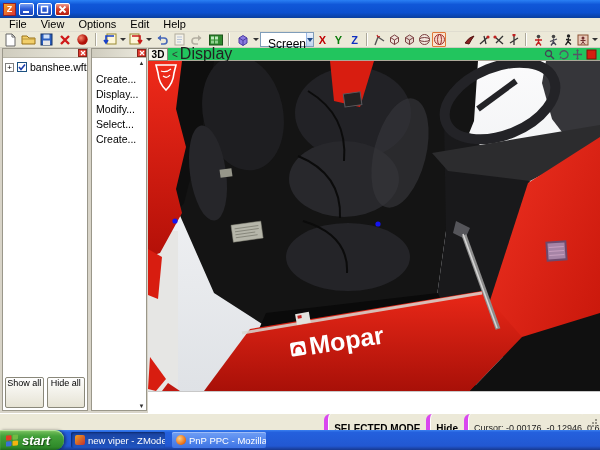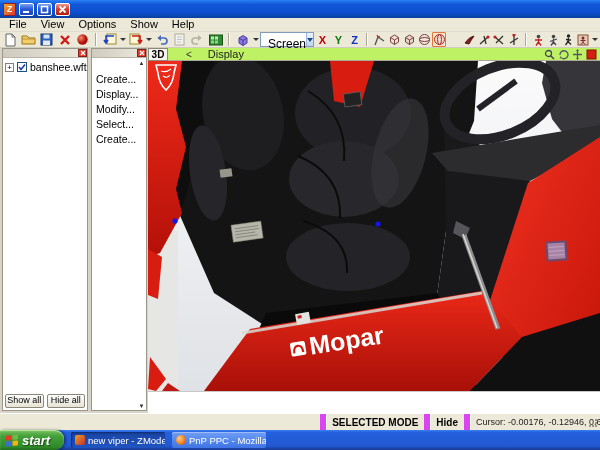--- a/index.html
+++ b/index.html
@@ -54,45 +54,45 @@
     border-bottom:1px solid #b8b5a8;}
   .pclose{width:9px;height:8px;background:#e03c30;border:1px solid #8a2018;display:flex;align-items:center;
     justify-content:center;}
   .trow{display:flex;align-items:center;gap:3px;padding:3px 2px;}
   .expander{width:9px;height:9px;border:1px solid #808080;background:#fff;font-size:8px;line-height:7px;
     text-align:center;flex:0 0 auto;}
   .chk{width:10px;height:10px;border:1px solid #1c5180;background:#fff;display:flex;align-items:center;
     justify-content:center;flex:0 0 auto;}
   .treelabel{font-size:10.5px;white-space:nowrap;}
   .treebtns{position:absolute;bottom:2px;left:2px;right:2px;display:flex;gap:3px;}
-  .xpbtn{flex:1;height:14px;font-size:9px;background:linear-gradient(180deg,#fefefe,#e6e3d4);
+  .xpbtn{flex:1;height:31px;font-size:9px;background:linear-gradient(180deg,#fefefe,#e6e3d4);
     border:1px solid #8a887a;border-radius:2px;text-align:center;line-height:11px;}
   .cmdlist{padding-top:14px;}
   .cmditem{height:15px;line-height:15px;padding-left:4px;font-size:10.5px;white-space:nowrap;}
   .scrollstrip{position:absolute;right:0;top:10px;bottom:0;width:9px;display:flex;flex-direction:column;
     justify-content:space-between;align-items:center;padding:1px 0;}
   .sarrow{font-size:6px;color:#303030;line-height:6px;}
 
   
   .viewport{position:absolute;left:148px;top:0;width:452px;height:365px;background:#fff;}
-  .vphead{height:13px;background:#bef264;border-bottom:1px solid #aca899;display:flex;align-items:center;gap:16px;}
+  .vphead{height:13px;background:#22c55e;border-bottom:1px solid #aca899;display:flex;align-items:center;gap:2px;}
   .vptab{width:20px;height:13px;background:#f6f4ec;border:1px solid #8a887a;font-weight:bold;font-size:10px;
     text-align:center;line-height:11px;flex:0 0 auto;}
   .vpcollapse{font-size:10px;color:#333;padding-left:2px;}
-  .vplabel{font-size:11px;color:#222;}
+  .vplabel{font-size:16px;color:#222;}
   .vpicons{margin-left:auto;display:flex;align-items:center;gap:3px;padding-right:3px;}
   .scene{position:absolute;top:13px;left:0;width:452px;height:330px;display:block;}
   .vpbottom{position:absolute;left:0;top:343px;width:452px;height:22px;background:#fff;border-top:1px solid #c8c8c8;}
 
   
   .statusbar{position:absolute;top:413px;left:0;width:600px;height:17px;background:#ece9d8;
     border-top:1px solid #fff;display:flex;align-items:stretch;font-size:10px;}
   .sfill{flex:1;}
-  .scell{border-left:6px solid #d946ef;box-shadow:inset 1px 0 0 #fff;display:flex;align-items:center;
-    padding:8px 6px;white-space:nowrap;}
+  .scell{border-left:4px solid #d946ef;box-shadow:inset 1px 0 0 #fff;display:flex;align-items:center;
+    padding:14px 6px;white-space:nowrap;border-radius:6px;}
   .scell.bold{font-weight:bold;}
   .scell.cursor{width:122px;font-size:9px;color:#222;}
   .sgrip{width:14px;display:flex;align-items:flex-end;justify-content:flex-end;padding:2px;}
 
   
   .taskbar{position:absolute;top:430px;left:0;width:600px;height:20px;
     background:linear-gradient(180deg,#3a80f0 0%,#2460dd 12%,#2258d2 80%,#17388f 100%);
     display:flex;align-items:center;}
   .startbtn{height:20px;width:64px;border-radius:0 9px 9px 0;
     background:linear-gradient(180deg,#7ec463 0%,#44a13a 30%,#2f8a2a 85%,#1f6b1e 100%);
@@ -133,21 +133,21 @@
       <svg width="9" height="9">
           <path d="M1.5,1.5 L7.5,7.5 M7.5,1.5 L1.5,7.5" stroke="#fff" stroke-width="1.8"></path>
         </svg>
     </div>
   </div>
 
   <div class="menubar">
     <span class="menuitem">File</span>
     <span class="menuitem">View</span>
     <span class="menuitem">Options</span>
-    <span class="menuitem">Show</span>
+    <span class="menuitem">Edit</span>
     <span class="menuitem">Help</span>
   </div>
 
   <div class="toolbar">
     <div class="tbtn">
       <svg width="13" height="14">
           <path d="M2,1 h6 l3,3 v9 H2 Z" fill="#fff" stroke="#666"></path>
           <path d="M8,1 v3 h3" fill="none" stroke="#666"></path>
         </svg>
     </div>

